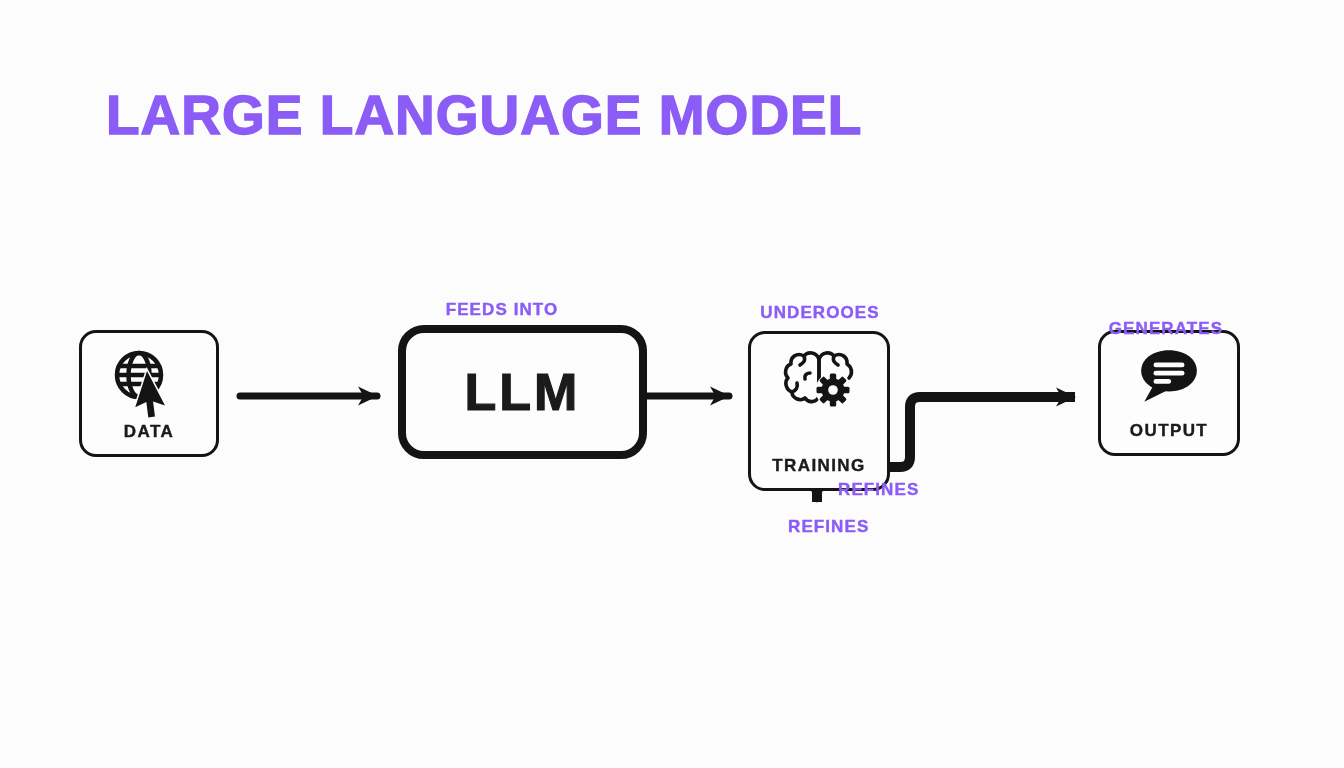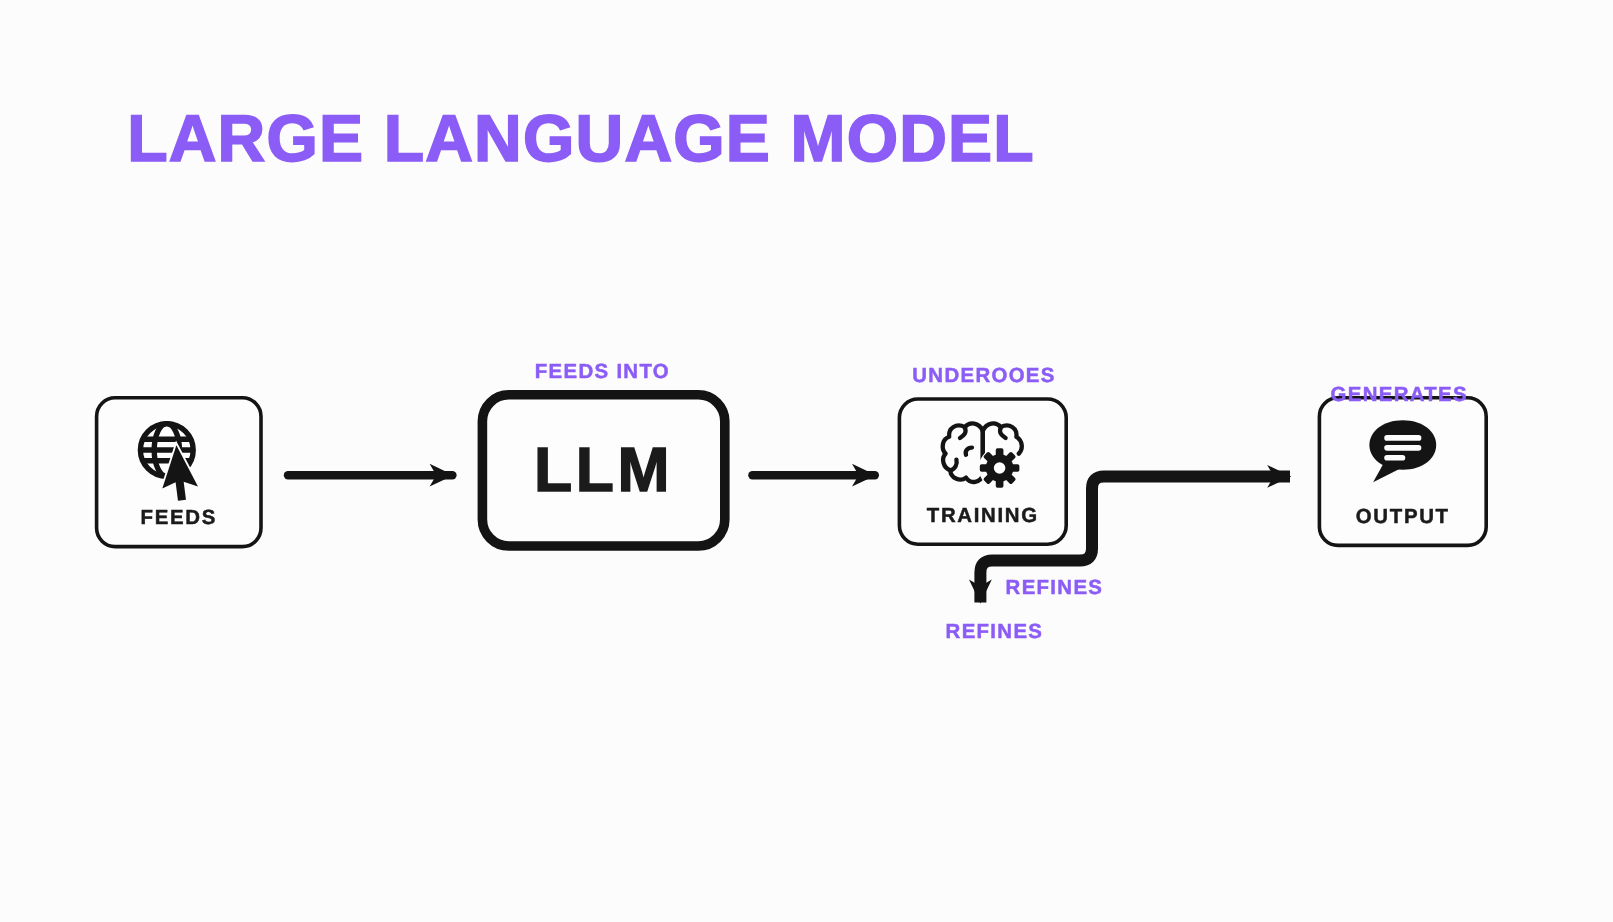--- a/index.html
+++ b/index.html
@@ -27,29 +27,29 @@
     display:flex;flex-direction:column;align-items:center;
     justify-content:space-between;
     padding:13px 4px 12px;
   }
   .node-label{
     font-size:17px;font-weight:bold;letter-spacing:1.4px;
     color:#1b1b1b;-webkit-text-stroke:0.4px currentColor;
   }
   #node-data{left:79px;top:330px;width:140px;height:127px;}
   #node-llm{
-    left:398px;top:325px;width:210px;height:134px;
+    left:398px;top:325px;width:249px;height:134px;
     border-width:8px;border-radius:26px;
     justify-content:center;padding:0;
   }
   #node-llm .node-label{
     font-size:52px;letter-spacing:3px;
     -webkit-text-stroke:1.2px currentColor;
   }
-  #node-training{left:748px;top:331px;width:142px;height:124px;}
+  #node-training{left:748px;top:331px;width:142px;height:160px;}
   #node-output{left:1098px;top:330px;width:142px;height:126px;justify-content:space-between;}
 
   
   .edge-label{
     position:absolute;font-size:17px;font-weight:bold;
     letter-spacing:1.1px;color:#8b5cf6;
     -webkit-text-stroke:0.4px currentColor;white-space:nowrap;
   }
   .centered{transform:translateX(-50%);}
   #lbl-feeds-into{left:502px;top:300px;}
@@ -91,21 +91,21 @@
         <g stroke="#141414" stroke-width="4.5" fill="none">
           <circle cx="31" cy="29" r="22"></circle>
           <ellipse cx="31" cy="29" rx="10.5" ry="22"></ellipse>
           <line x1="12" y1="20" x2="50" y2="20"></line>
           <line x1="9" y1="29" x2="53" y2="29"></line>
           <line x1="12" y1="38" x2="50" y2="38"></line>
         </g>
         <path d="M0,0 L0,20 L4.7,15.6 L8.2,23 L11.4,21.5 L8,14.3 L14.6,14.3 Z" transform="translate(39,25) rotate(18) scale(1.9)" fill="#141414" stroke="#fcfcfc" stroke-width="1.6" paint-order="stroke"></path>
       </svg>
     </span>
-    <span class="node-label">FEEDS</span>
+    <span class="node-label">DATA</span>
   </div>
 
   <div class="node" id="node-llm">
     <span class="node-label">LLM</span>
   </div>
 
   <div class="node" id="node-training">
     <span class="icon">
       <svg width="80" height="62" viewBox="0 0 76 62">
         <g stroke="#141414" stroke-width="3.6" fill="none" stroke-linecap="round" stroke-linejoin="round">

